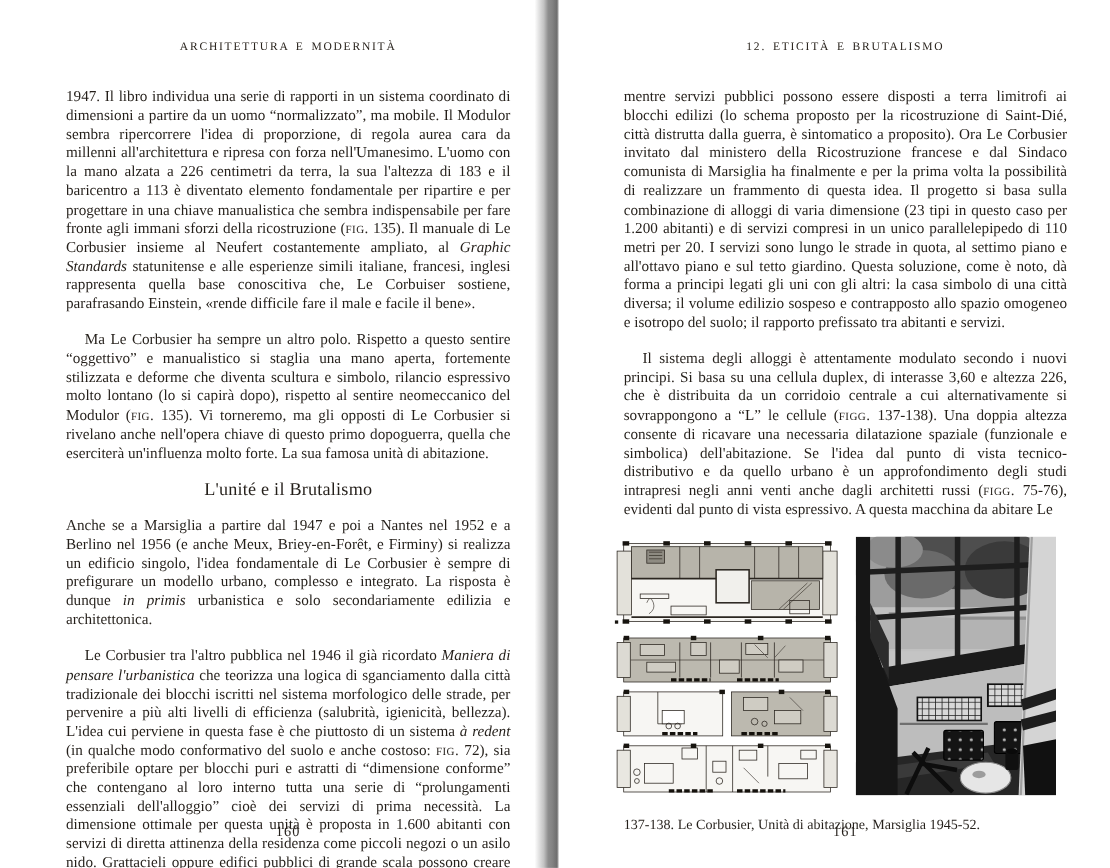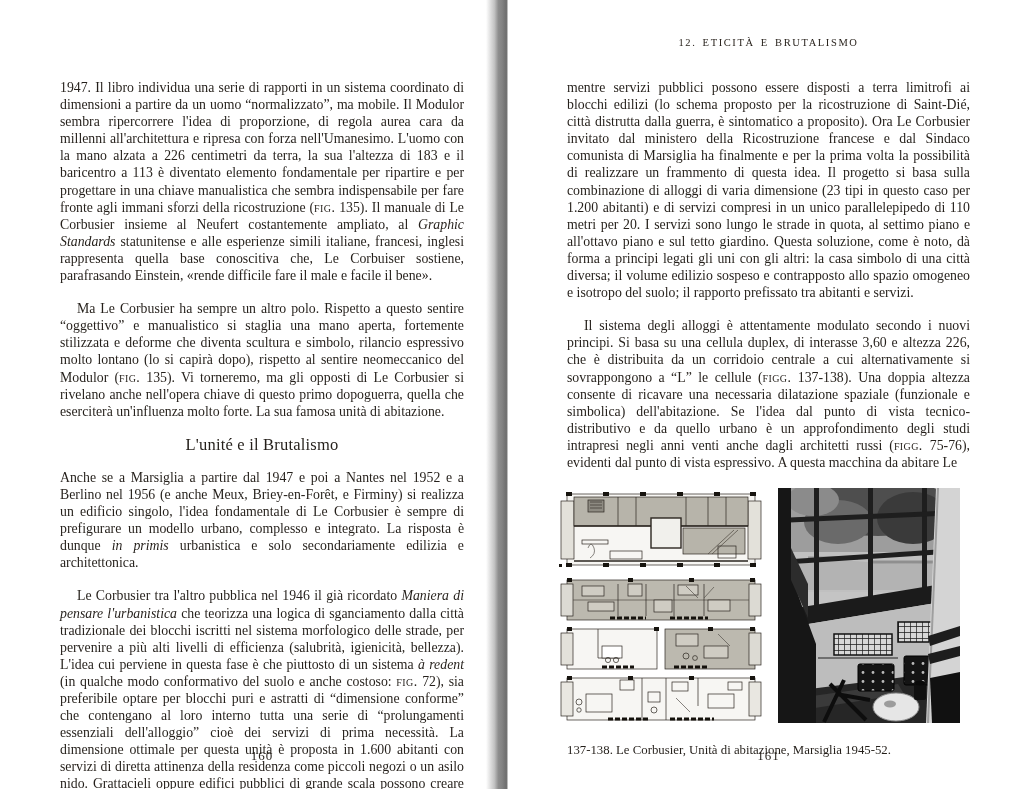--- a/index.html
+++ b/index.html
@@ -76,20 +76,21 @@
     font-size: 12.8px;
     text-align: left;
   }
 </style>
 </head>
 <body>
 
 <div class="spread">
 
   <div class="page page-left">
+    <div class="running-head">ARCHITETTURA E MODERNITÀ</div>
 
     <div class="body-text">
       <p class="para"><span>1947. Il libro individua una serie di rapporti in un sistema coordinato di dimensioni a partire da un uomo “normalizzato”, ma mobile. Il Modulor sembra ripercorrere l'idea di proporzione, di regola aurea cara da millenni all'architettura e ripresa con forza nell'Umanesimo. L'uomo con la mano alzata a 226 centimetri da terra, la sua l'altezza di 183 e il baricentro a 113 è diventato elemento fondamentale per ripartire e per progettare in una chiave manualistica che sembra indispensabile per fare fronte agli immani sforzi della ricostruzione (</span><span class="run-sc">fig.</span><span> 135). Il manuale di Le Corbusier insieme al Neufert costantemente ampliato, al </span><span class="run-i">Graphic Standards</span><span> statunitense e alle esperienze simili italiane, francesi, inglesi rappresenta quella base conoscitiva che, Le Corbuiser sostiene, parafrasando Einstein, «rende difficile fare il male e facile il bene».</span></p>
       <p class="para indent"><span>Ma Le Corbusier ha sempre un altro polo. Rispetto a questo sentire “oggettivo” e manualistico si staglia una mano aperta, fortemente stilizzata e deforme che diventa scultura e simbolo, rilancio espressivo molto lontano (lo si capirà dopo), rispetto al sentire neomeccanico del Modulor (</span><span class="run-sc">fig.</span><span> 135). Vi torneremo, ma gli opposti di Le Corbusier si rivelano anche nell'opera chiave di questo primo dopoguerra, quella che eserciterà un'influenza molto forte. La sua famosa unità di abitazione.</span></p>
       <h2 class="section-heading">L'unité e il Brutalismo</h2>
       <p class="para"><span>Anche se a Marsiglia a partire dal 1947 e poi a Nantes nel 1952 e a Berlino nel 1956 (e anche Meux, Briey-en-Forêt, e Firminy) si realizza un edificio singolo, l'idea fondamentale di Le Corbusier è sempre di prefigurare un modello urbano, complesso e integrato. La risposta è dunque </span><span class="run-i">in primis</span><span> urbanistica e solo secondariamente edilizia e architettonica.</span></p>
       <p class="para indent"><span>Le Corbusier tra l'altro pubblica nel 1946 il già ricordato </span><span class="run-i">Maniera di pensare l'urbanistica</span><span> che teorizza una logica di sganciamento dalla città tradizionale dei blocchi iscritti nel sistema morfologico delle strade, per pervenire a più alti livelli di efficienza (salubrità, igienicità, bellezza). L'idea cui perviene in questa fase è che piuttosto di un sistema </span><span class="run-i">à redent</span><span> (in qualche modo conformativo del suolo e anche costoso: </span><span class="run-sc">fig.</span><span> 72), sia preferibile optare per blocchi puri e astratti di “dimensione conforme” che contengano al loro interno tutta una serie di “prolungamenti essenziali dell'alloggio” cioè dei servizi di prima necessità. La dimensione ottimale per questa unità è proposta in 1.600 abitanti con servizi di diretta attinenza della residenza come piccoli negozi o un asilo nido. Grattacieli oppure edifici pubblici di grande scala possono creare addensamenti più importanti in zone direzionali</span></p>
     </div>
 
     <div class="page-number">160</div>

